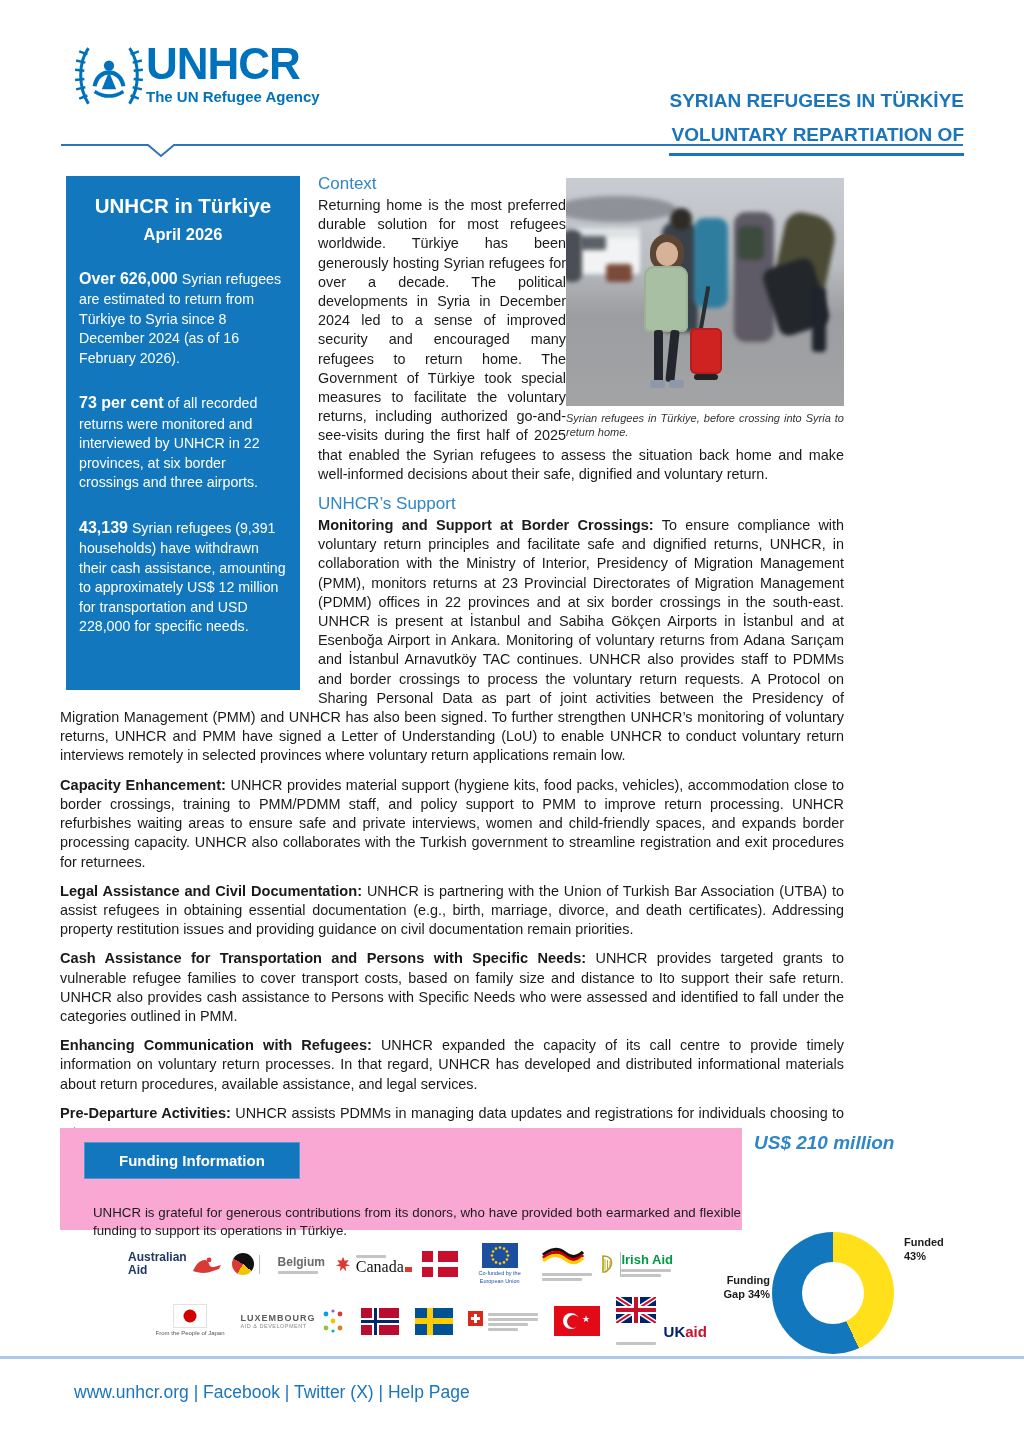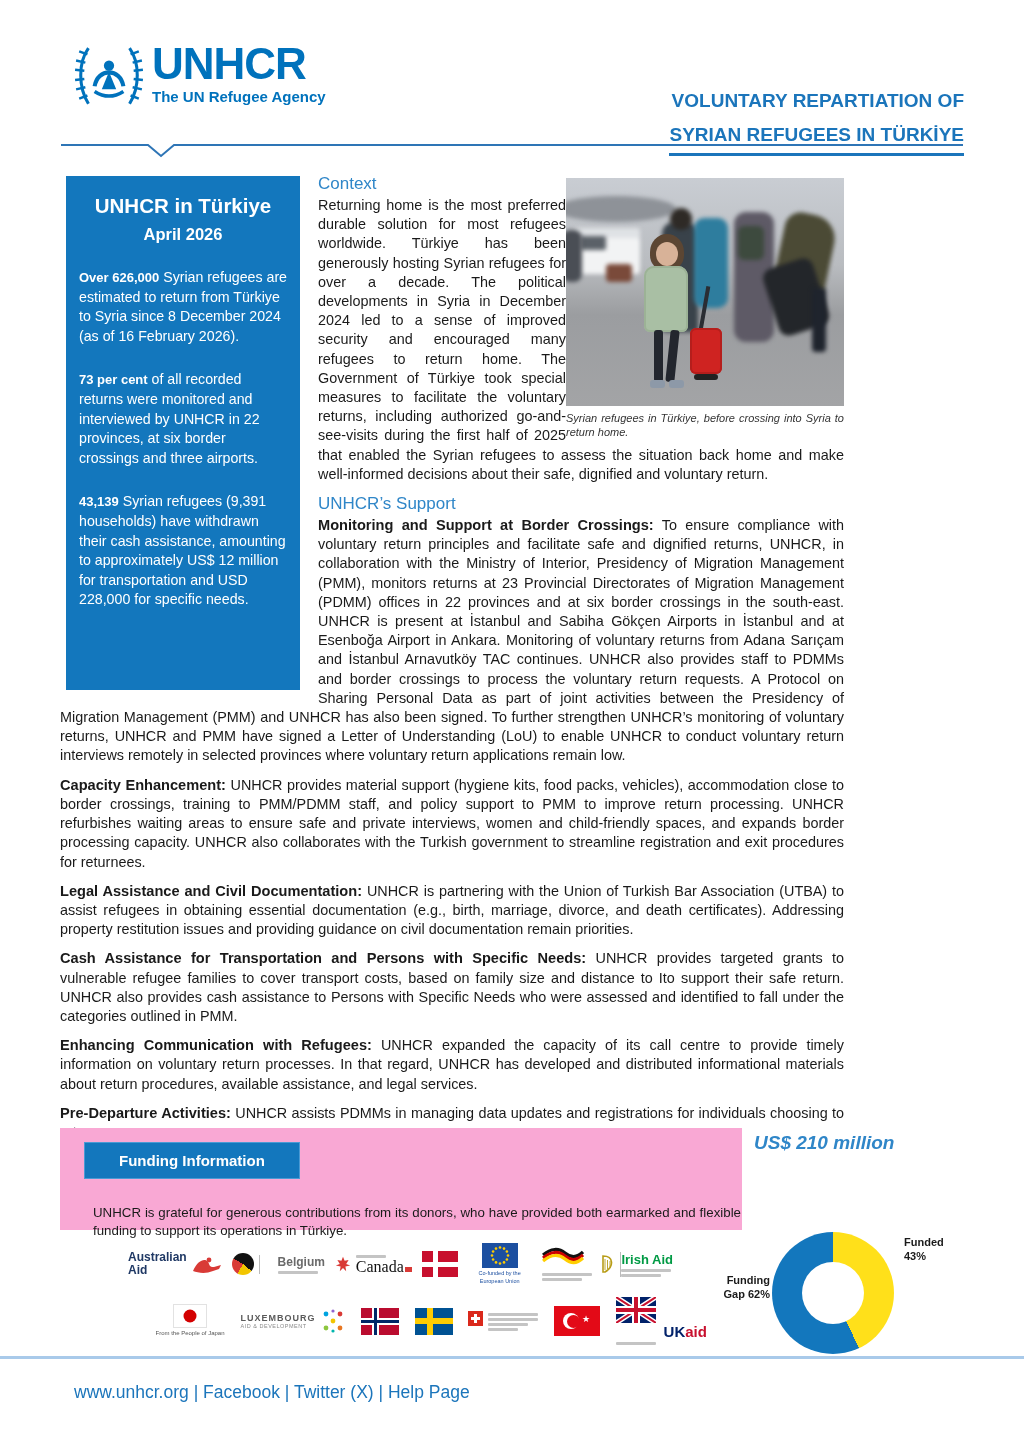--- a/index.html
+++ b/index.html
@@ -1,34 +1,34 @@
 <!DOCTYPE html>
 <html><head>
 <meta charset="utf-8">
 <style>
   html,body{margin:0;padding:0;background:#fff;}
   .page{position:relative;width:1024px;height:1449px;background:#fff;overflow:hidden;
         font-family:"Liberation Sans",sans-serif;color:#1a1a1a;}
   
   .header{display:flex;justify-content:space-between;align-items:flex-start;padding:40px 60px 0 72px;height:96px;}
-  .logo{display:flex;align-items:flex-start;gap:6px;}
+  .logo{display:flex;align-items:flex-start;gap:0;}
   .logo-txt{margin-top:2px;}
   .logo-name{font-size:44px;font-weight:bold;color:#0072BC;letter-spacing:-1px;line-height:1;}
   .logo-tag{font-size:15px;font-weight:bold;color:#0072BC;margin-top:2px;}
   .doc-title{margin-top:44px;text-align:right;font-size:19px;font-weight:bold;color:#1B75BB;
              line-height:1.8;border-bottom:3px solid #1B75BB;padding-bottom:1px;}
   .divider{margin:6px 60px 0;display:block;}
   
   .content{padding:14px 60px 0;width:904px;box-sizing:border-box;}
   .bluebox{float:left;width:234px;min-height:514px;background:#1377BD;color:#fff;
            padding:14px 13px 16px;box-sizing:border-box;margin:2px 18px 10px 6px;}
   .bluebox .bb-title{font-size:20.5px;font-weight:bold;text-align:center;margin:4px 0 0;}
   .bluebox .bb-sub{font-size:16.5px;font-weight:bold;text-align:center;margin:7px 0 0;}
   .stat{margin-top:24px;font-size:14.2px;line-height:1.38;text-align:left;}
-  .stat b{font-size:13px;}
+  .stat b{font-size:16px;}
   .photo-fig{float:right;width:278px;margin:4px 0 4px 14px;}
   .photo{position:relative;width:278px;height:228px;overflow:hidden;background:linear-gradient(#c9cdd3 0%,#b9bcc0 38%,#a6a8ab 52%,#9b9da0 60%,#a3a4a6 100%);}
   .ph{position:absolute;}
   .blurred{filter:blur(2px);}
   .caption{font-size:11px;font-style:italic;color:#333;line-height:1.3;margin-top:5px;text-align:justify;}
   .sec-h{color:#2F86C8;font-size:17px;font-weight:normal;margin:0 0 2px;}
   .body-p{font-size:14.4px;line-height:19.2px;text-align:justify;margin:0 0 10px;}
   .body-p b{font-size:14.6px;}
   
   .funding-sec{position:absolute;left:60px;top:1124px;width:904px;height:230px;}
@@ -116,22 +116,22 @@
           <path d="M22 45 C25 27 47 27 50 45" stroke="#0072BC" stroke-width="4" fill="none"></path>
           <path d="M22 50 q14 9 28 0" stroke="#0072BC" stroke-width="3.5" fill="none"></path>
         </svg>
       </span>
       <div class="logo-txt">
         <div class="logo-name">UNHCR</div>
         <div class="logo-tag">The UN Refugee Agency</div>
       </div>
     </div>
     <div class="doc-title">
+      <div>SYRIAN REFUGEES IN TÜRKİYE</div>
       <div>VOLUNTARY REPARTIATION OF</div>
-      <div>SYRIAN REFUGEES IN TÜRKİYE</div>
     </div>
   </div>
 
   <svg class="divider" width="904" height="18" viewBox="0 0 904 18">
     <path d="M1 3 H88 L101 14 L114 3 H903" stroke="#2E75B6" stroke-width="2" fill="none"></path>
   </svg>
 
   <div class="content">
 
     <aside class="bluebox">
@@ -192,21 +192,21 @@
     <div class="req">
       <p class="req-title">US$ 210 million</p>
     </div>
 
     <div class="donut" style="background: conic-gradient(rgb(255, 224, 26) 0deg, rgb(255, 224, 26) 154.8deg, rgb(19, 119, 189) 154.8deg, rgb(19, 119, 189) 360deg);">
       <div class="donut-hole"></div>
     </div>
     <div class="donut-label lab-funded">Funded
 43%</div>
     <div class="donut-label lab-gap">Funding
-Gap 62%</div>
+Gap 34%</div>
 
     <div class="logo-row row1">
       <div class="dlogo">
         <div class="aus-text">Australian
 Aid</div>
         <svg width="30" height="20" viewBox="0 0 30 20">
             <path d="M1 17 C6 6 13 4 16 8 C18 11 17 13 22 13 L29 11 L27 15 L21 17 C14 20 6 19 1 17 Z" fill="#D93A36"></path>
             <circle cx="17" cy="6" r="2.4" fill="#D93A36"></circle>
           </svg>
       </div>

